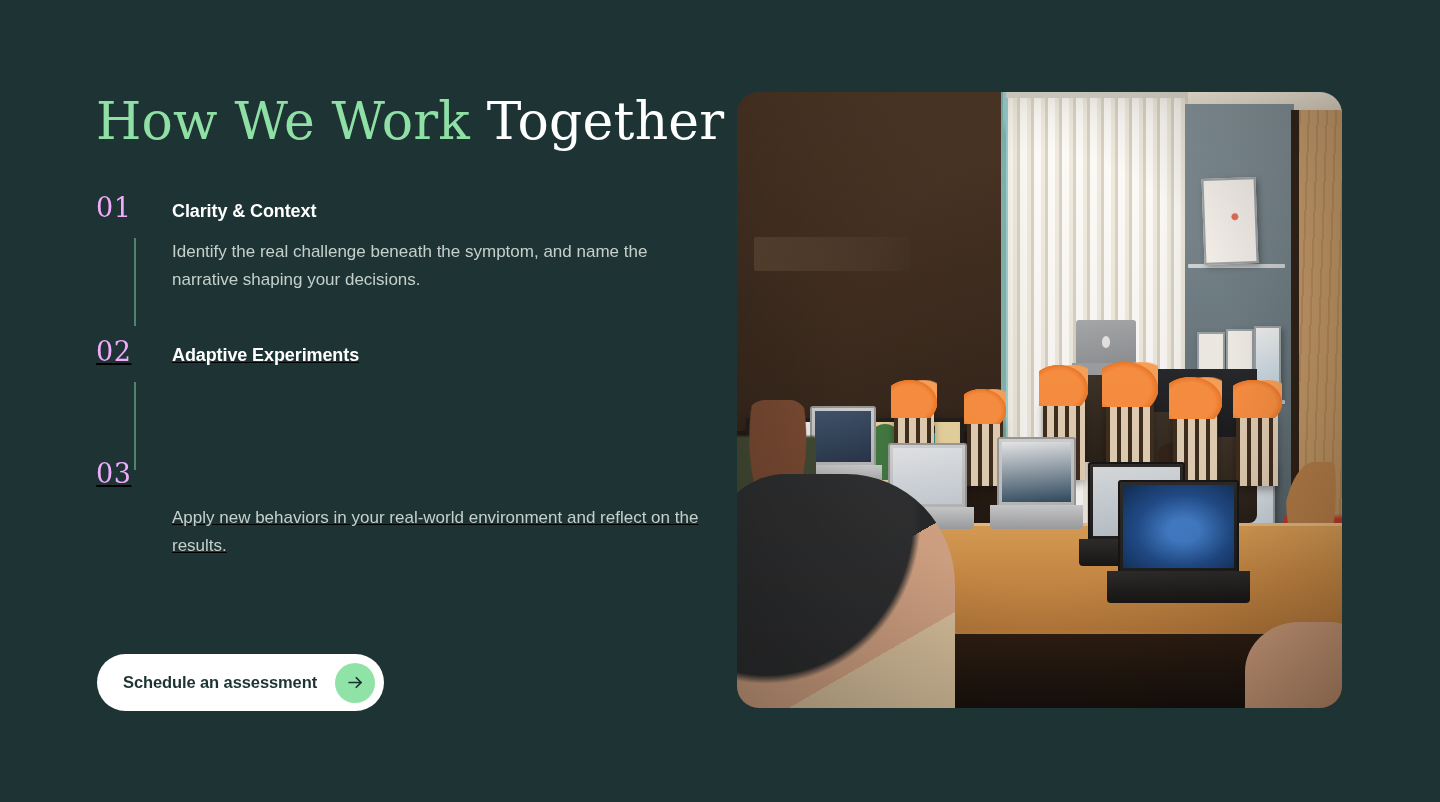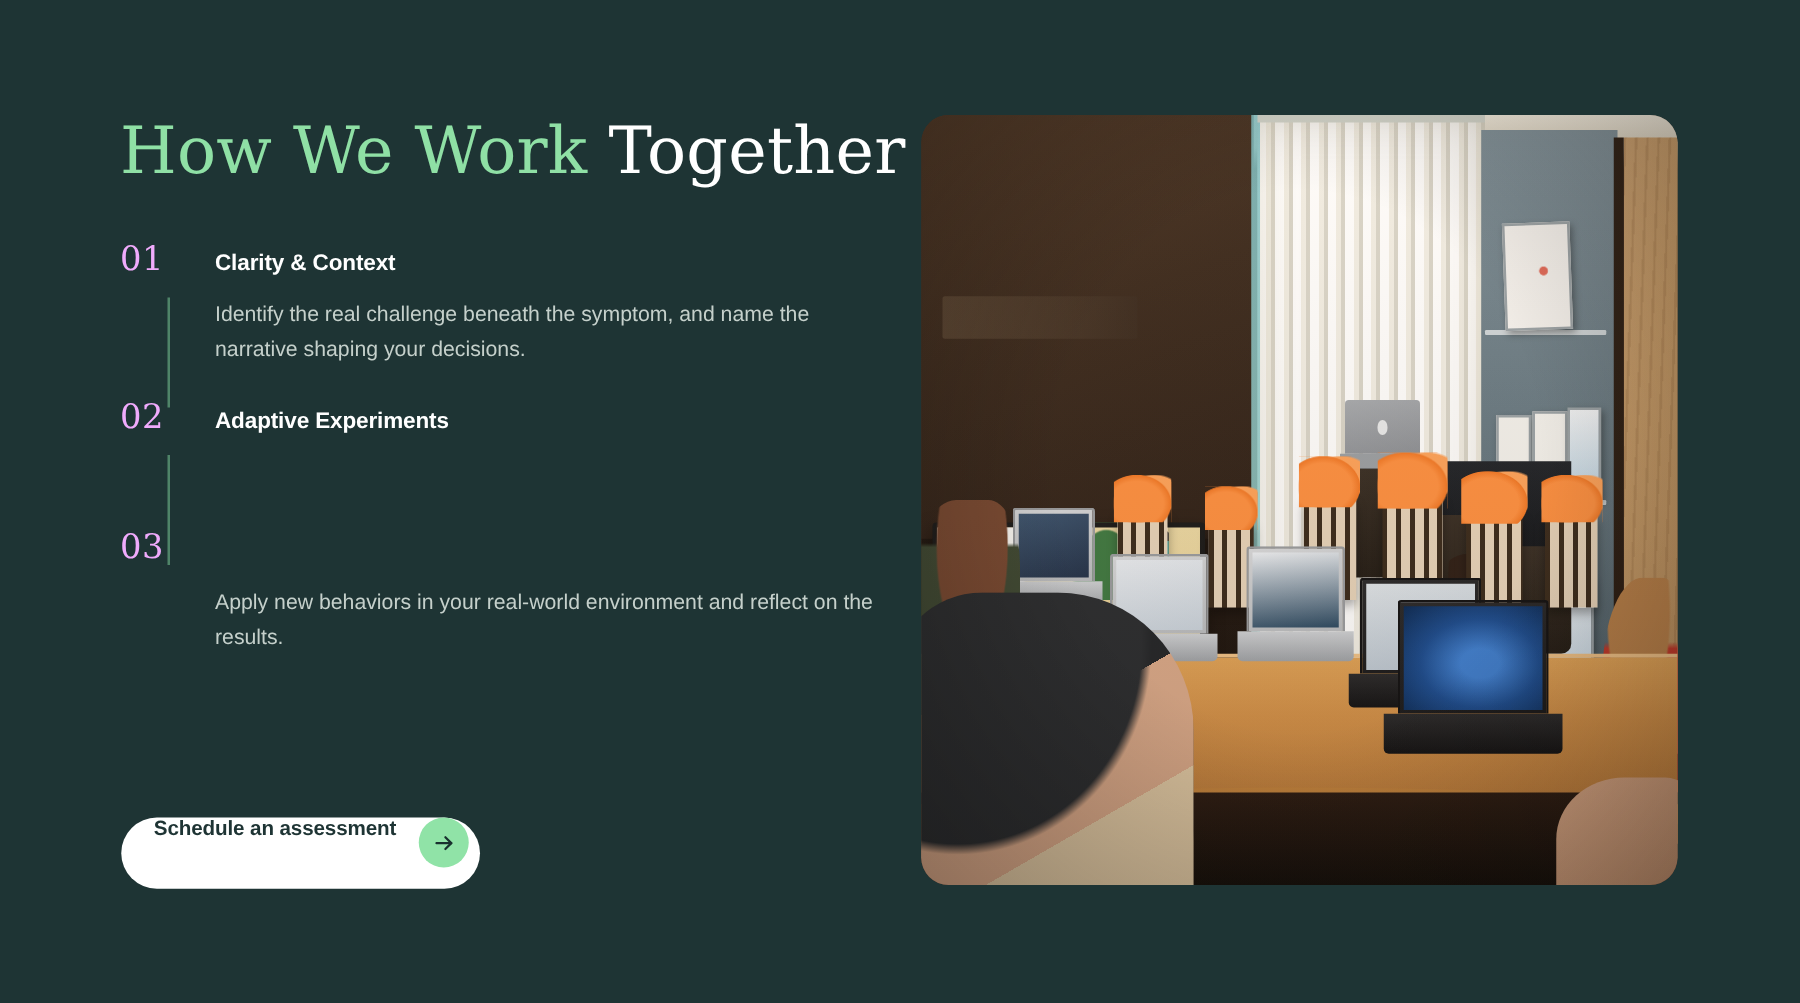--- a/index.html
+++ b/index.html
@@ -44,21 +44,21 @@
   .heading-accent { color: #8fe0a5; }
   .heading-rest   { color: #ffffff; }
 
   
   .steps { position: relative; }
 
   .step {
     position: relative;
     display: block;
   }
-  .step + .step { margin-top: 26px; }
+  .step + .step { margin-top: 44px; text-decoration: underline; }
 
   .step-head {
     display: flex;
     align-items: baseline;
     gap: 0px;
   }
 
   .step-num {
     font-family: "DejaVu Serif", "Liberation Serif", serif;
     font-size: 27px;
@@ -104,21 +104,21 @@
     font-weight: 400;
   }
 
   
   .cta {
     position: absolute;
     left: 97px;
     top: 654px;
     height: 57px;
     display: inline-flex;
-    align-items: flex-start;
+    align-items: center;
     background: #ffffff;
     border: none;
     border-radius: 999px;
     padding: 0 9px 0 26px;
     gap: 18px;
     cursor: pointer;
     text-decoration: none;
   }
   .cta-label {
     font-family: "Liberation Sans", sans-serif;

